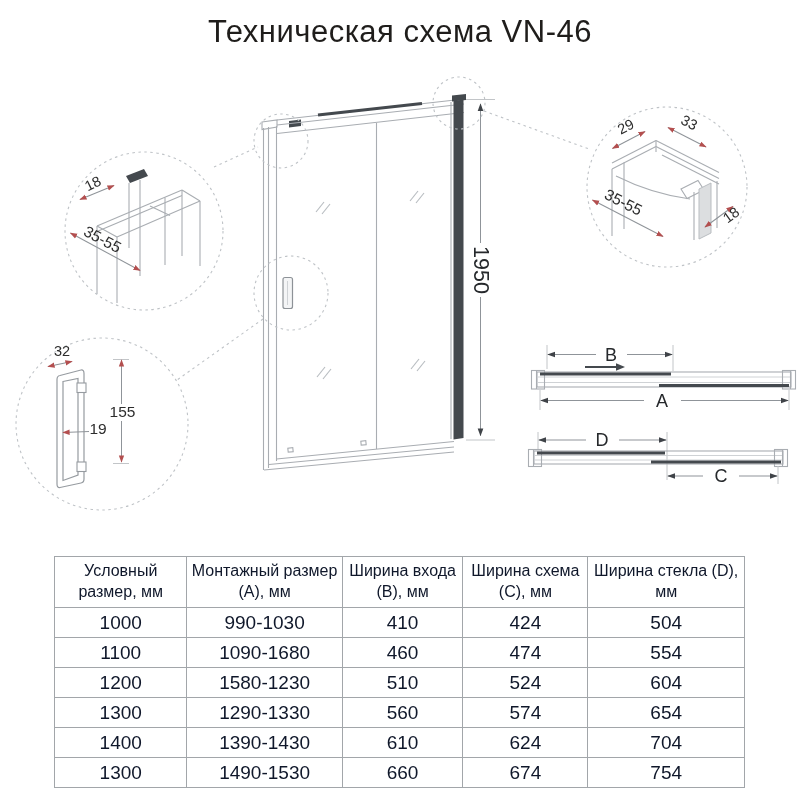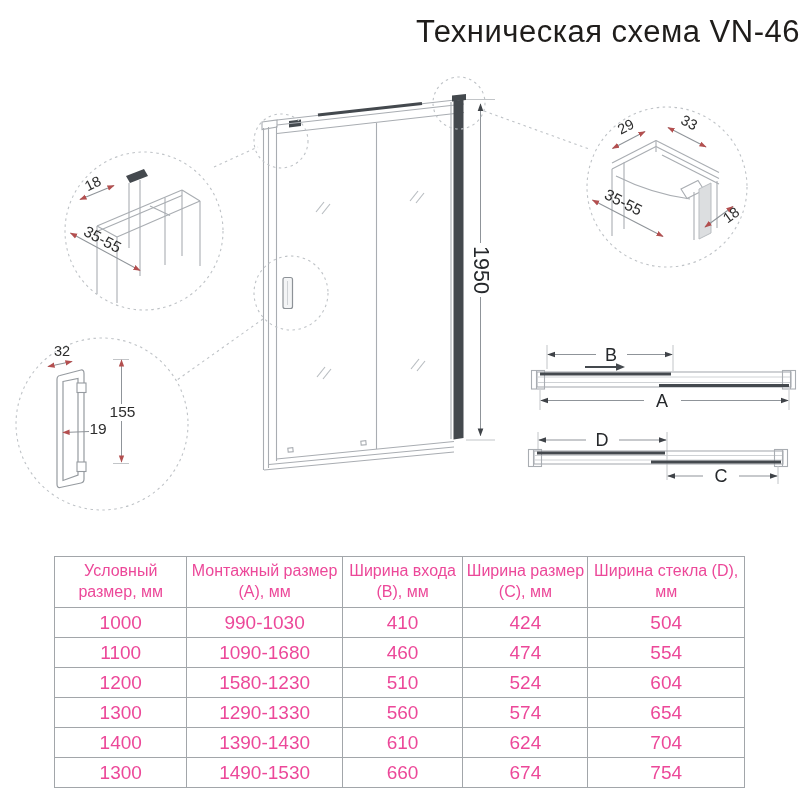--- a/index.html
+++ b/index.html
@@ -1,38 +1,38 @@
 <!DOCTYPE html>
 <html><head>
 <meta charset="utf-8">
 <style>
   html,body{margin:0;padding:0;background:#ffffff;width:800px;height:800px;overflow:hidden;
             font-family:"Liberation Sans",sans-serif;}
   .stage{position:relative;width:800px;height:800px;background:#fff;}
-  .title{position:absolute;top:14px;left:0;width:800px;text-align:right;
+  .title{position:absolute;top:14px;left:0;width:800px;text-align:center;
          font-size:31px;letter-spacing:.5px;color:#1f1d1b;font-weight:400;}
   svg{position:absolute;top:0;left:0;}
   svg text{font-family:"Liberation Sans",sans-serif;fill:#2d2d2d;}
   .ln{stroke:#a9adb2;stroke-width:1.1;fill:none;}
   .lnf{stroke:#cfd2d5;stroke-width:1;fill:none;}
   .dk{stroke:#44494e;fill:none;}
   .dkf{fill:#44494e;stroke:none;}
   .dim{stroke:#8f9499;stroke-width:1.05;fill:none;}
   .wit{stroke:#c2c5c8;stroke-width:1;fill:none;}
   .dot{stroke:#bfc3c7;stroke-width:1.1;fill:none;stroke-dasharray:2.5 3.5;}
   .shine{stroke:#b9bdc1;stroke-width:1.2;fill:none;}
   .dimtxt{font-size:14.5px;fill:#2d2d2d;}
   .dimtxt2{font-size:15.5px;fill:#2d2d2d;}
   .plantxt{font-size:18px;fill:#26292c;}
   .bigdim{font-size:21.5px;fill:#26292c;}
   
   .size-table{position:absolute;left:54px;top:556px;width:691px;border-collapse:collapse;
               table-layout:fixed;background:#fff;}
   .size-table th,.size-table td{border:1px solid #a2a6aa;text-align:center;vertical-align:middle;
-              color:#ec4899;padding:0;}
+              color:#0f172a;padding:0;}
   .size-table th{height:50px;font-size:16px;font-weight:400;line-height:1.3;}
   .size-table td{height:29px;font-size:19px;}
 </style>
 </head>
 <body>
 
 <div class="stage">
 
   <div class="title">Техническая схема VN-46</div>
 
@@ -239,21 +239,21 @@
         <col style="width:22.5%">
         <col style="width:17.5%">
       <col style="width:18.1%">
         <col style="width:22.7%">
     </colgroup>
     <thead>
       <tr>
         <th>Условный размер, мм</th>
         <th>Монтажный размер (А), мм</th>
         <th>Ширина входа (В), мм</th>
-        <th>Ширина размер (С), мм</th>
+        <th>Ширина схема (С), мм</th>
         <th>Ширина стекла (D), мм</th>
       </tr>
     </thead>
     <tbody>
       <tr>
         <td>1000</td>
         <td>990-1030</td>
         <td>410</td>
         <td>424</td>
         <td>504</td>

